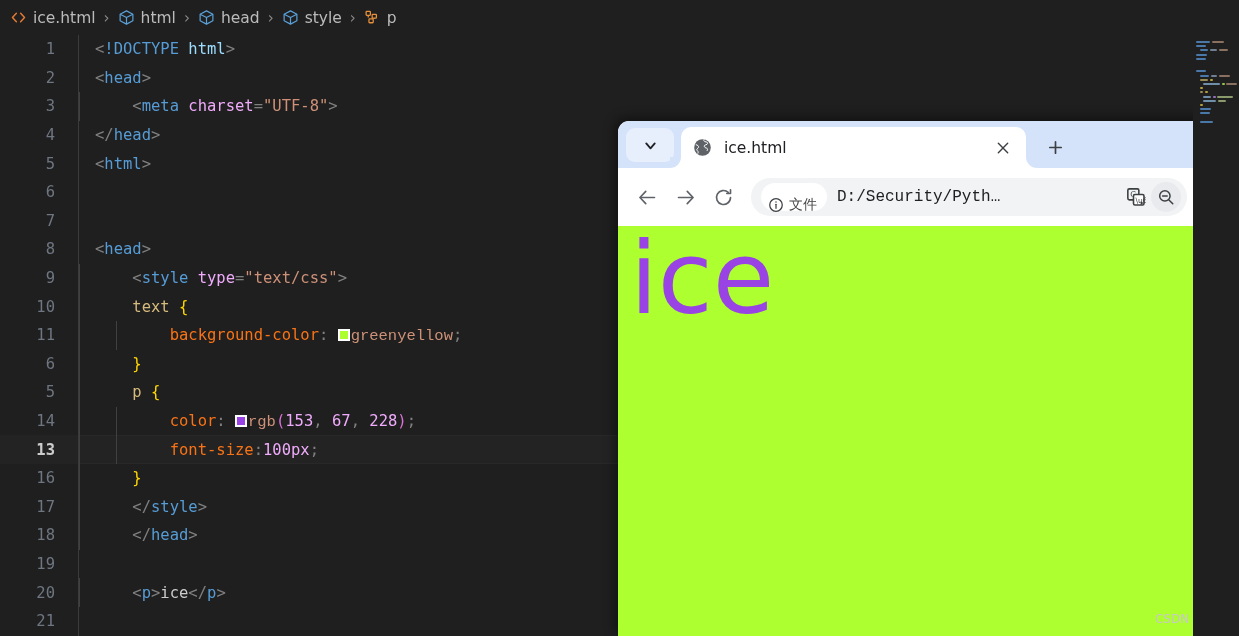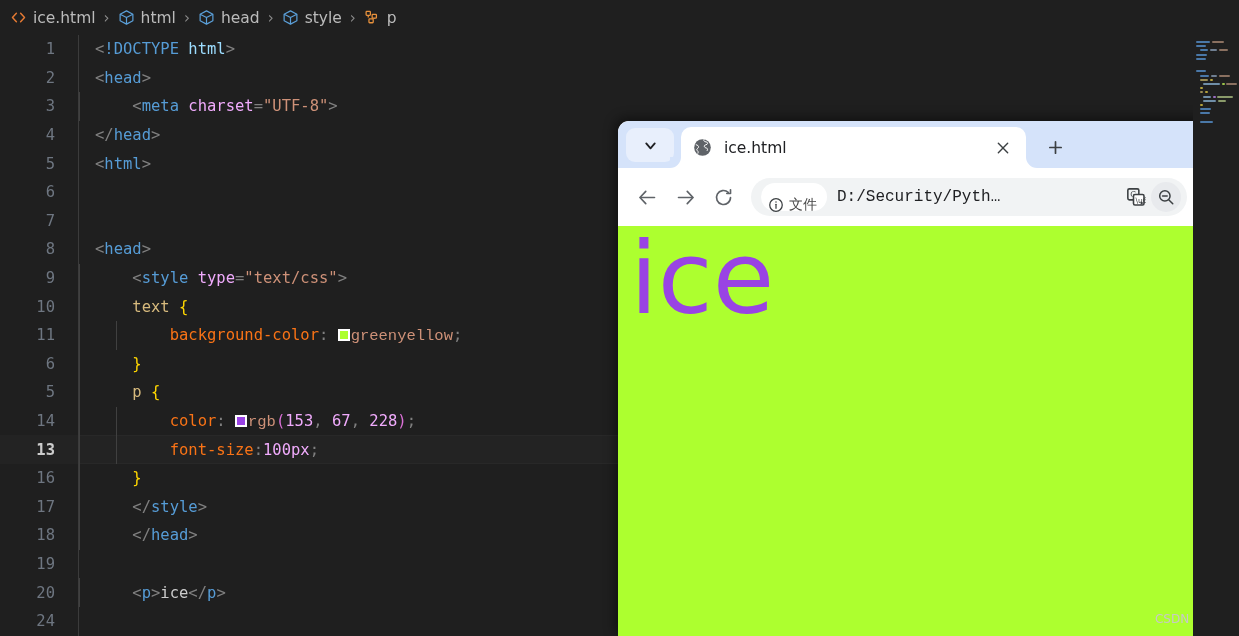--- a/index.html
+++ b/index.html
@@ -415,21 +415,21 @@
         <div class="code-row"><span class="lineno">11</span><span class="codetext"><span class="t-text">        </span><span class="t-prop">background-color</span><span class="t-punct">:</span><span class="t-text"> </span><span class="swatch" style="background: rgb(173, 255, 47);"></span><span class="t-val">greenyellow</span><span class="t-punct">;</span></span></div>
         <div class="code-row"><span class="lineno">6</span><span class="codetext"><span class="t-text">    </span><span class="t-brace">}</span></span></div>
         <div class="code-row"><span class="lineno">5</span><span class="codetext"><span class="t-text">    </span><span class="t-sel">p</span><span class="t-text"> </span><span class="t-brace">{</span></span></div>
         <div class="code-row"><span class="lineno">14</span><span class="codetext"><span class="t-text">        </span><span class="t-prop">color</span><span class="t-punct">:</span><span class="t-text"> </span><span class="swatch" style="background: rgb(153, 67, 228);"></span><span class="t-val">rgb</span><span class="t-fnparen">(</span><span class="t-num">153</span><span class="t-punct">,</span><span class="t-text"> </span><span class="t-num">67</span><span class="t-punct">,</span><span class="t-text"> </span><span class="t-num">228</span><span class="t-fnparen">)</span><span class="t-punct">;</span></span></div>
         <div class="code-row active"><span class="lineno">13</span><span class="codetext"><span class="t-text">        </span><span class="t-prop">font-size</span><span class="t-punct">:</span><span class="t-num">100px</span><span class="t-punct">;</span></span></div>
         <div class="code-row"><span class="lineno">16</span><span class="codetext"><span class="t-text">    </span><span class="t-brace">}</span></span></div>
         <div class="code-row"><span class="lineno">17</span><span class="codetext"><span class="t-text">    </span><span class="t-punct">&lt;/</span><span class="t-tag">style</span><span class="t-punct">&gt;</span></span></div>
         <div class="code-row"><span class="lineno">18</span><span class="codetext"><span class="t-text">    </span><span class="t-punct">&lt;/</span><span class="t-tag">head</span><span class="t-punct">&gt;</span></span></div>
         <div class="code-row"><span class="lineno">19</span><span class="codetext"></span></div>
         <div class="code-row"><span class="lineno">20</span><span class="codetext"><span class="t-text">    </span><span class="t-punct">&lt;</span><span class="t-tag">p</span><span class="t-punct">&gt;</span><span class="t-text">ice</span><span class="t-punct">&lt;/</span><span class="t-tag">p</span><span class="t-punct">&gt;</span></span></div>
-        <div class="code-row"><span class="lineno">24</span><span class="codetext"></span></div>
+        <div class="code-row"><span class="lineno">21</span><span class="codetext"></span></div>
       </div>
   <div class="iguide" style="left: 79px; top: 57.2px; height: 28.6px;"></div>
       <div class="iguide" style="left: 79px; top: 228.8px; height: 286px;"></div>
       <div class="iguide" style="left: 116.32px; top: 286px; height: 28.6px;"></div>
       <div class="iguide" style="left: 116.32px; top: 371.8px; height: 57.2px;"></div>
       <div class="iguide" style="left: 79px; top: 543.4px; height: 28.6px;"></div>
     </div>
 
   <div id="minimap">
       <div class="mm-line" style="left: 3px; width: 14px; top: 6px; background: rgb(74, 120, 168);"></div>

